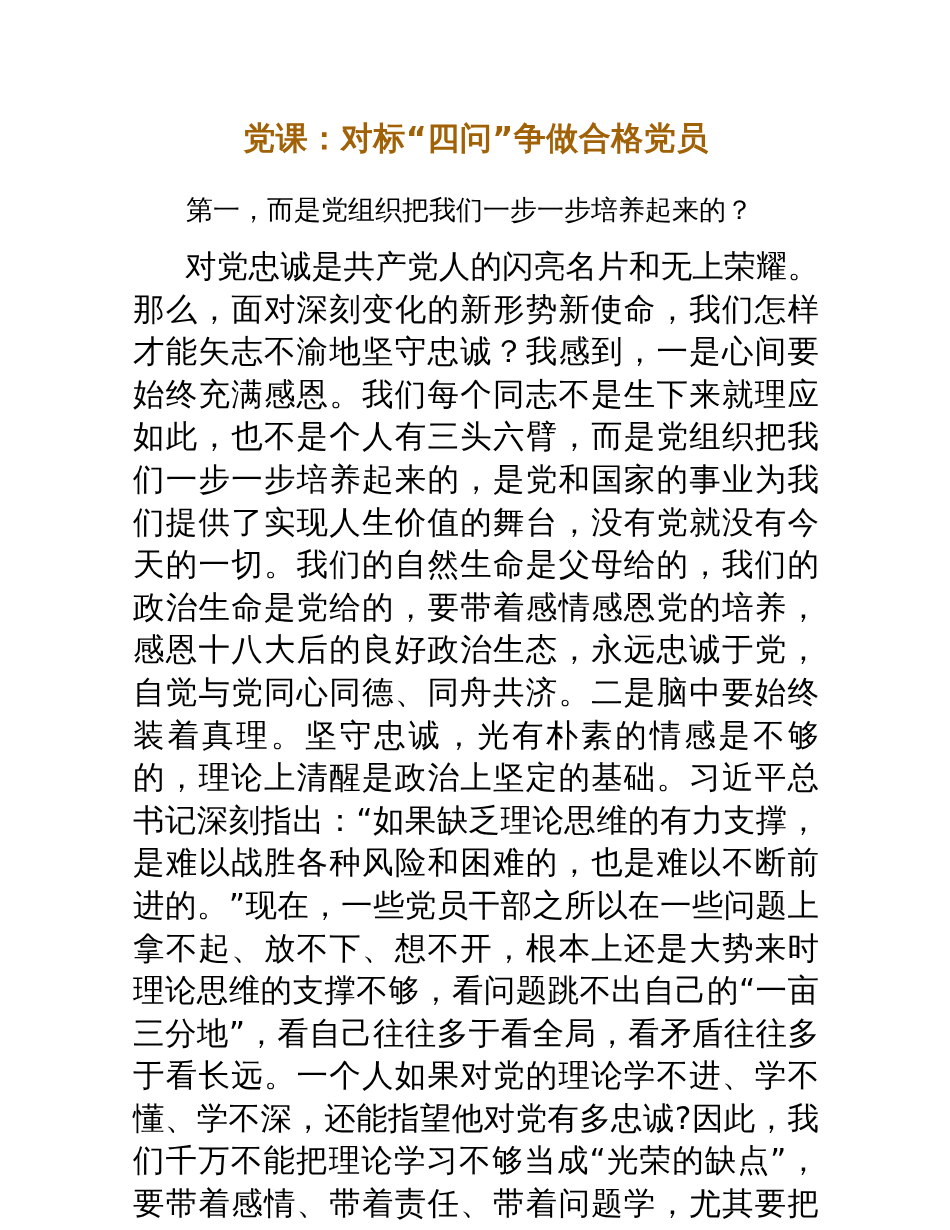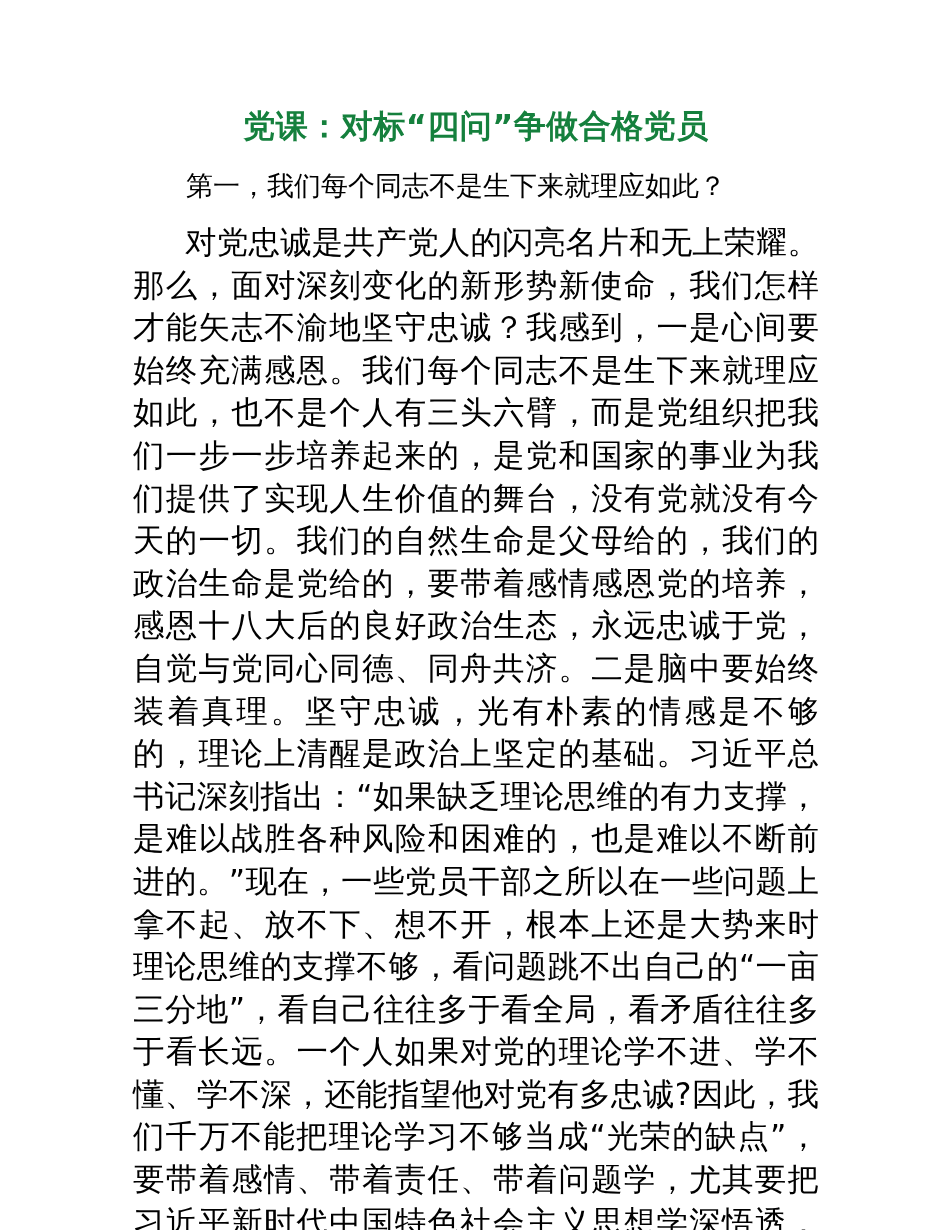--- a/index.html
+++ b/index.html
@@ -30,23 +30,23 @@
     top: 0;
     width: 686px;
   }
 
   .doc-title {
     font-size: 32px;
     font-weight: 700;
     line-height: 44px;
     text-align: center;
     letter-spacing: 0.5px;
-    margin: 0;
+    margin: 12px;
     padding-top: 104px;
-    color: #15803d;
+    color: #a16207;
   }
 
   .subheading {
     font-size: 27px;
     font-weight: 400;
     line-height: 40px;
     margin: 0;
     padding-top: 18px;
     text-indent: 53px;
     text-align: justify;
@@ -75,18 +75,18 @@
   }
 </style>
 </head>
 <body>
 
 <div class="page">
   <div class="content">
 
     <h1 class="doc-title">党课：对标“四问”争做合格党员</h1>
 
-    <p class="subheading">第一，我们每个同志不是生下来就理应如此？</p>
+    <p class="subheading">第一，而是党组织把我们一步一步培养起来的？</p>
 
     <p class="body-paragraph">对党忠诚是共产党人的闪亮名片和无上荣耀。那么，面对深刻变化的新形势新使命，我们怎样才能矢志不渝地坚守忠诚？我感到，一是心间要始终充满感恩。我们每个同志不是生下来就理应如此，也不是个人有三头六臂，而是党组织把我们一步一步培养起来的，是党和国家的事业为我们提供了实现人生价值的舞台，没有党就没有今天的一切。我们的自然生命是父母给的，我们的政治生命是党给的，要带着感情感恩党的培养，感恩十八大后的良好政治生态，永远忠诚于党，自觉与党同心同德、同舟共济。二是脑中要始终装着真理。坚守忠诚，光有朴素的情感是不够的，理论上清醒是政治上坚定的基础。习近平总书记深刻指出：“如果缺乏理论思维的有力支撑，是难以战胜各种风险和困难的，也是难以不断前进的。”现在，一些党员干部之所以在一些问题上拿不起、放不下、想不开，根本上还是大势来时理论思维的支撑不够，看问题跳不出自己的“一亩三分地”，看自己往往多于看全局，看矛盾往往多于看长远。一个人如果对党的理论学不进、学不懂、学不深，还能指望他对党有多忠诚?因此，我们千万不能把理论学习不够当成“光荣的缺点”，要带着感情、带着责任、带着问题学，尤其要把习近平新时代中国特色社会主义思想学深悟透，把握理</p>
 
   </div>
 </div>
 
 </body></html>

